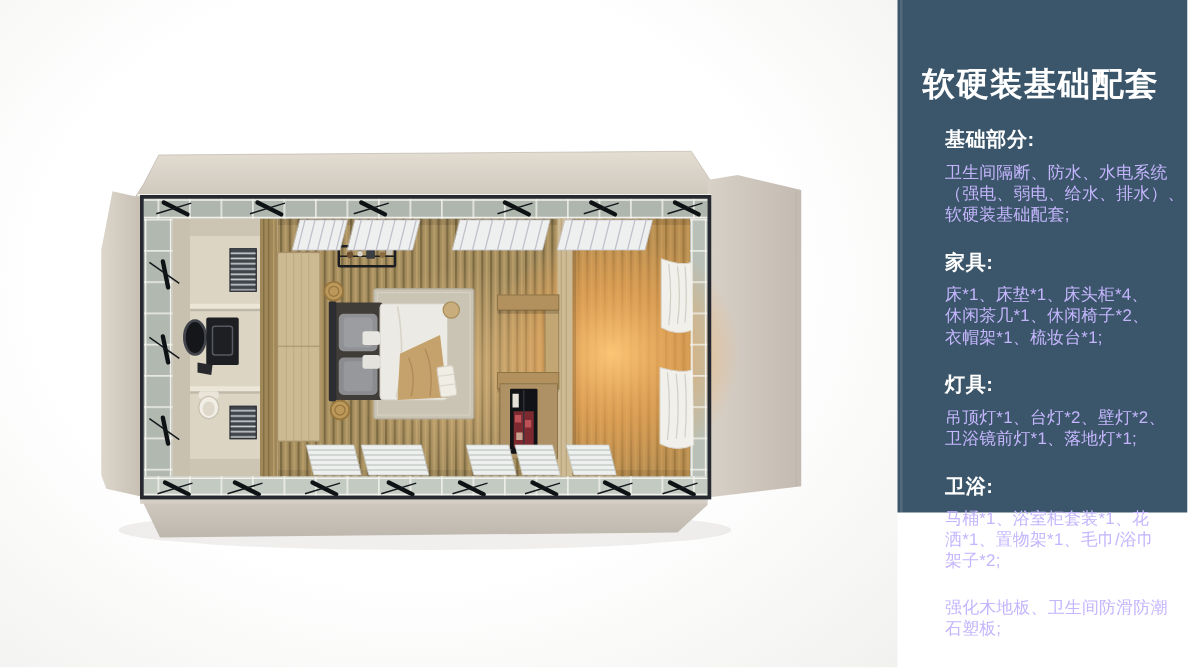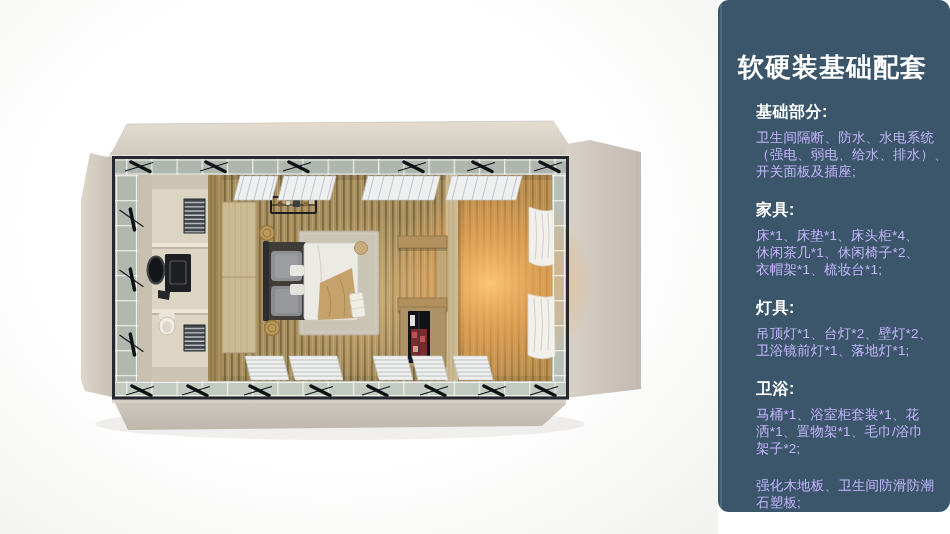--- a/index.html
+++ b/index.html
@@ -7,22 +7,22 @@
     width:950px;height:534px;position:relative;overflow:hidden;
     background:#ffffff;
     font-family:"Liberation Sans","DejaVu Sans",sans-serif;
   }
   .stage{
     position:absolute;left:0;top:0;width:718px;height:534px;
     background:radial-gradient(ellipse at 46% 42%, #ffffff 55%, #f1f1ef 100%);
   }
   .stage svg{display:block;}
   .panel{
-    position:absolute;top:0;right:0;width:232px;height:512px;
-    background:#3b566a;color:#ffffff;box-sizing:border-box;border-radius:11px;
+    position:absolute;top:0;right:0;width:232px;height:410px;
+    background:#3b566a;color:#ffffff;box-sizing:border-box;
   }
   .panel::before{
     content:"";position:absolute;left:2px;top:0;bottom:0;width:2px;
     background:rgba(255,255,255,0.12);
   }
   .panel-title{
     font-size:26px;font-weight:700;letter-spacing:1px;
     margin:50px 10px 0 20px;white-space:nowrap;
   }
   .panel-body{margin:17px 12px 0 38px;}
@@ -369,21 +369,21 @@
 </div>
 
 <aside class="panel">
   <h1 class="panel-title">软硬装基础配套</h1>
   <div class="panel-body">
 
     <section class="sec">
       <h3>基础部分:</h3>
       <div class="ln">卫生间隔断、防水、水电系统</div>
       <div class="ln">（强电、弱电、给水、排水）、</div>
-      <div class="ln">开关面板及插座;</div>
+      <div class="ln">软硬装基础配套;</div>
     </section>
 
     <section class="sec">
       <h3>家具:</h3>
       <div class="ln">床*1、床垫*1、床头柜*4、</div>
       <div class="ln">休闲茶几*1、休闲椅子*2、</div>
       <div class="ln">衣帽架*1、梳妆台*1;</div>
     </section>
 
     <section class="sec">

